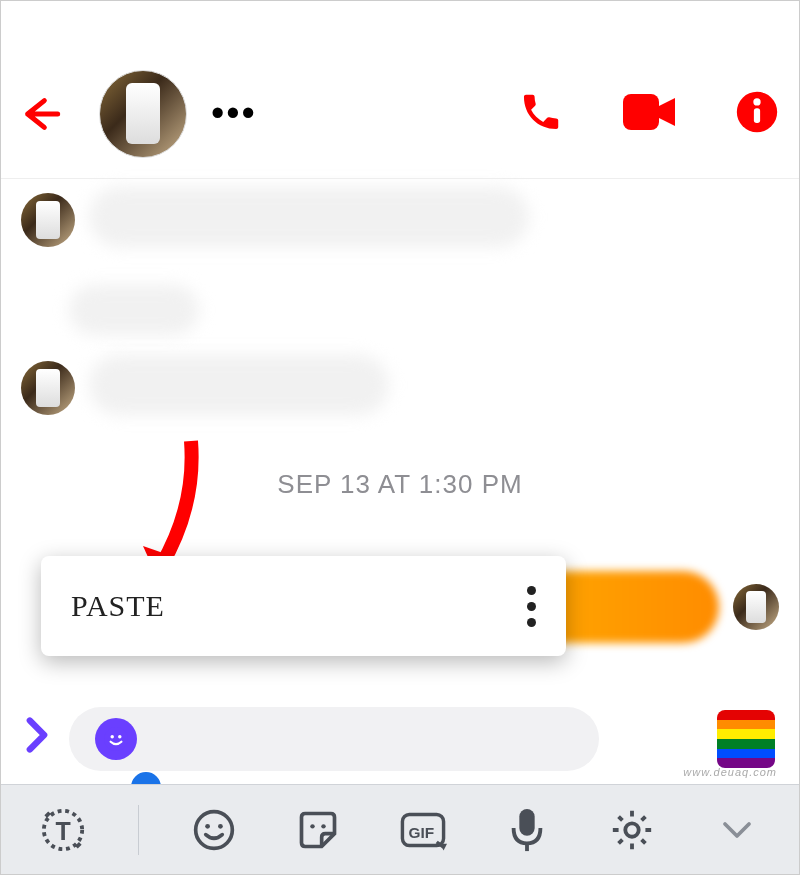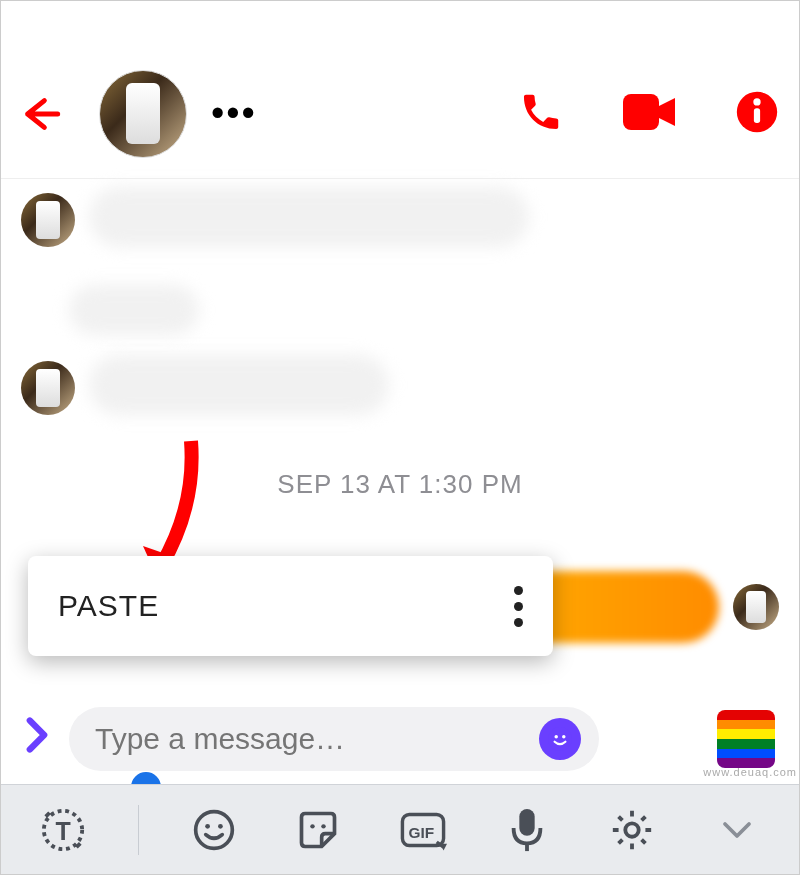--- a/index.html
+++ b/index.html
@@ -27,41 +27,41 @@
   .timestamp { text-align:center; color:#8e8e93; font-size: 26px; letter-spacing:1px; margin-top:54px; }
   
   
   .arrow { position:absolute; left:130px; top:435px; pointer-events:none; }
   
   
   .sent-row { position:absolute; right:20px; top:570px; display:flex; align-items:center; gap:14px; }
   .sent-bubble { width:280px; height:72px; border-radius:40px; background: linear-gradient(90deg,#ffb300 0%,#ff8c00 100%); filter: blur(4px); }
   
   
-  .ctxmenu { position:absolute; left:27px; top:555px; width:525px; height:100px; background:#fff; border-radius:8px; box-shadow: 0 6px 22px rgba(0,0,0,0.28); display:flex; align-items:center; padding: 0 30px; }
+  .ctxmenu { position:absolute; left:40px; top:555px; width:525px; height:100px; background:#fff; border-radius:8px; box-shadow: 0 6px 22px rgba(0,0,0,0.28); display:flex; align-items:center; padding: 0 30px; font-family: Liberation Serif, serif; }
   .ctxitem { font-size:30px; font-weight:500; letter-spacing:1px; color:#222; margin-right:50px; }
   .ctxdots { margin-left:auto; display:flex; flex-direction:column; gap:7px; }
   .ctxdots span { width:9px; height:9px; background:#222; border-radius:50%; }
   
   
   .composer { position:absolute; left:0; right:0; bottom:90px; height:90px; display:flex; align-items:center; padding: 0 24px; gap:20px; }
   .chevron { color:#6a3fff; font-size:40px; font-weight:bold; }
   .inputwrap { flex:1; height:64px; background:#f1f1f3; border-radius:40px; display:flex; align-items:center; padding:0 18px 0 26px; position:relative; max-width:530px; }
   .inputwrap input { border:none; background:transparent; font-size:30px; color:#888; outline:none; flex:1; }
   .smile { width:42px; height:42px; border-radius:50%; background:#6a3fff; display:flex; align-items:center; justify-content:center; }
   .smile svg { fill:#fff; }
   .handle { position:absolute; left:130px; bottom:72px; width:30px; height:30px; background:#1a73e8; border-radius: 50% 50% 50% 0; transform: rotate(-45deg); }
   .rainbow-wrap { width:58px; height:58px; border-radius:8px; background: linear-gradient(#e40303 0 16.6%,#ff8c00 16.6% 33.3%,#ffed00 33.3% 50%,#008026 50% 66.6%,#004dff 66.6% 83.3%,#750787 83.3% 100%); margin-left:auto; }
   
   
   .kbbar { position:absolute; left:0; right:0; bottom:0; height:90px; background:#e9ebee; border-top:1px solid #d0d3d8; display:flex; align-items:center; justify-content:space-around; padding:0 10px; }
   .kbbar .sep { width:1px; height:50px; background:#c8ccd2; }
   .kbicon { color:#4a4f57; display:flex; align-items:center; justify-content:center; width:60px; }
   
-  .watermark { position:absolute; right:2px; bottom:96px; font-size:11px; color:#aaa; transform-origin:right; letter-spacing:1px; }
+  .watermark { position:absolute; right:22px; bottom:96px; font-size:11px; color:#aaa; transform-origin:right; letter-spacing:1px;font-style:italic; }
 </style>
 </head>
 <body>
 
 <div class="frame">
 
   <div class="header">
     <div class="back">
       <svg width="40" height="40" viewBox="0 0 24 24">
           <path fill="none" stroke="#ff0000" stroke-width="3" stroke-linecap="round" stroke-linejoin="round" d="M14 4 L4 12 L14 20 M4 12 H22"></path>
@@ -123,21 +123,20 @@
     </div>
   </div>
 
   <div class="composer">
     <div class="chevron">
       <svg width="24" height="36" viewBox="0 0 12 20">
           <path fill="none" stroke="#6a3fff" stroke-width="3.5" stroke-linecap="round" stroke-linejoin="round" d="M2 2 L10 10 L2 18"></path>
         </svg>
     </div>
     <div class="inputwrap">
-      <input type="text" placeholder="Type a message…" style="">
       <div class="smile">
         <svg width="26" height="26" viewBox="0 0 24 24">
             <circle cx="12" cy="12" r="11" fill="#6a3fff"></circle>
             <circle cx="8.5" cy="10" r="1.6" fill="#fff"></circle>
             <circle cx="15.5" cy="10" r="1.6" fill="#fff"></circle>
             <path d="M7 14.5 Q12 19 17 14.5" fill="none" stroke="#fff" stroke-width="2" stroke-linecap="round"></path>
           </svg>
       </div>
     </div>
     <div class="rainbow-wrap"></div>

